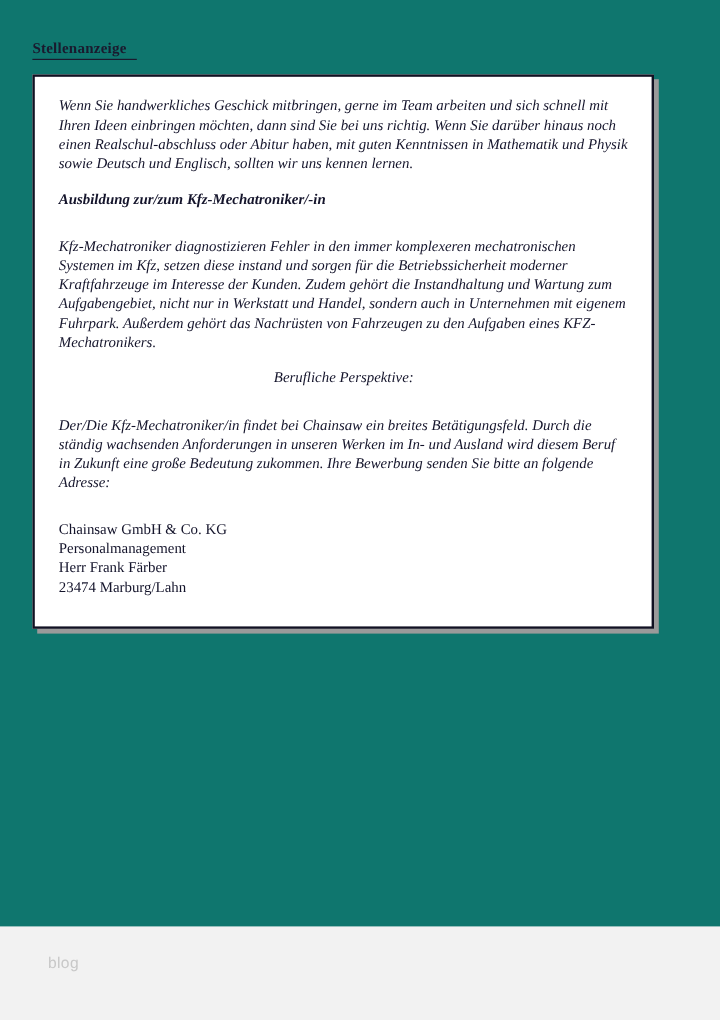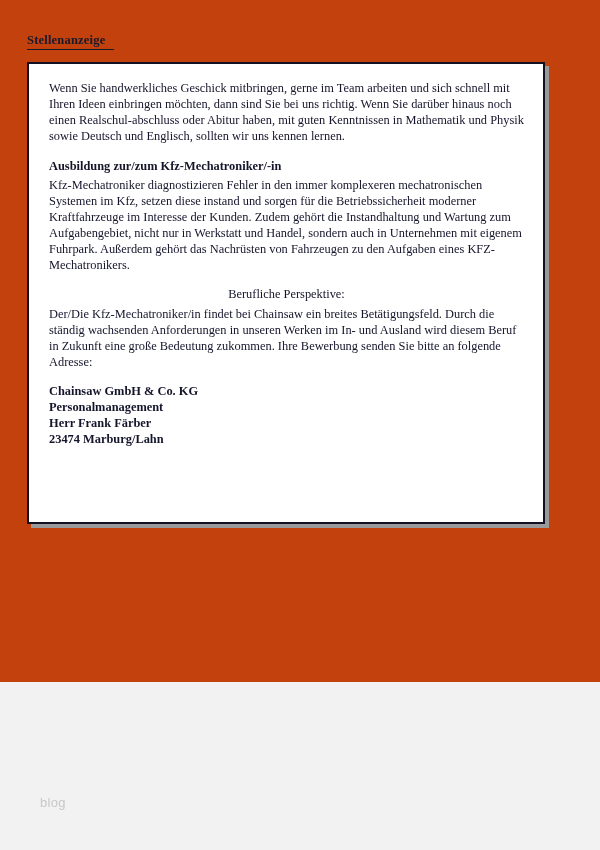--- a/index.html
+++ b/index.html
@@ -17,22 +17,22 @@
     position: relative;
     width: 600px;
     height: 850px;
     background: #f2f2f2;
   }
   .sheet {
     position: absolute;
     left: 0;
     top: 0;
     width: 600px;
-    height: 682px;
-    background: #c2410c;
+    height: 772px;
+    background: #0f766e;
   }
   .doc-title {
     position: absolute;
     left: 27px;
     top: 33px;
     font-size: 12.5px;
     font-weight: bold;
     color: #1a1a2e;
     letter-spacing: 0.2px;
     border-bottom: 1.4px solid #1a1a2e;
@@ -61,35 +61,35 @@
   }
   .ad-inner {
     padding: 16px 19px 10px 20px;
   }
   .ad-inner p {
     margin: 0;
     font-size: 12.4px;
     line-height: 1.30;
     color: #14142b;
     text-align: left;
+    font-style: italic;
   }
   .ad-inner p.spaced {
-    margin-top: 3px;
+    margin-top: 23px;
   }
   .ad-inner p.heading {
     font-weight: bold;
     margin-top: 13px;
   }
   .ad-inner p.sub {
     margin-top: 13px;
     text-align: center;
   }
   .addr-block {
-    margin-top: 13px;
-    font-weight: bold;
+    margin-top: 23px;
   }
   .addr-block div {
     font-size: 12.4px;
     line-height: 1.30;
     color: #14142b;
   }
   .watermark {
     position: absolute;
     left: 40px;
     top: 795px;

